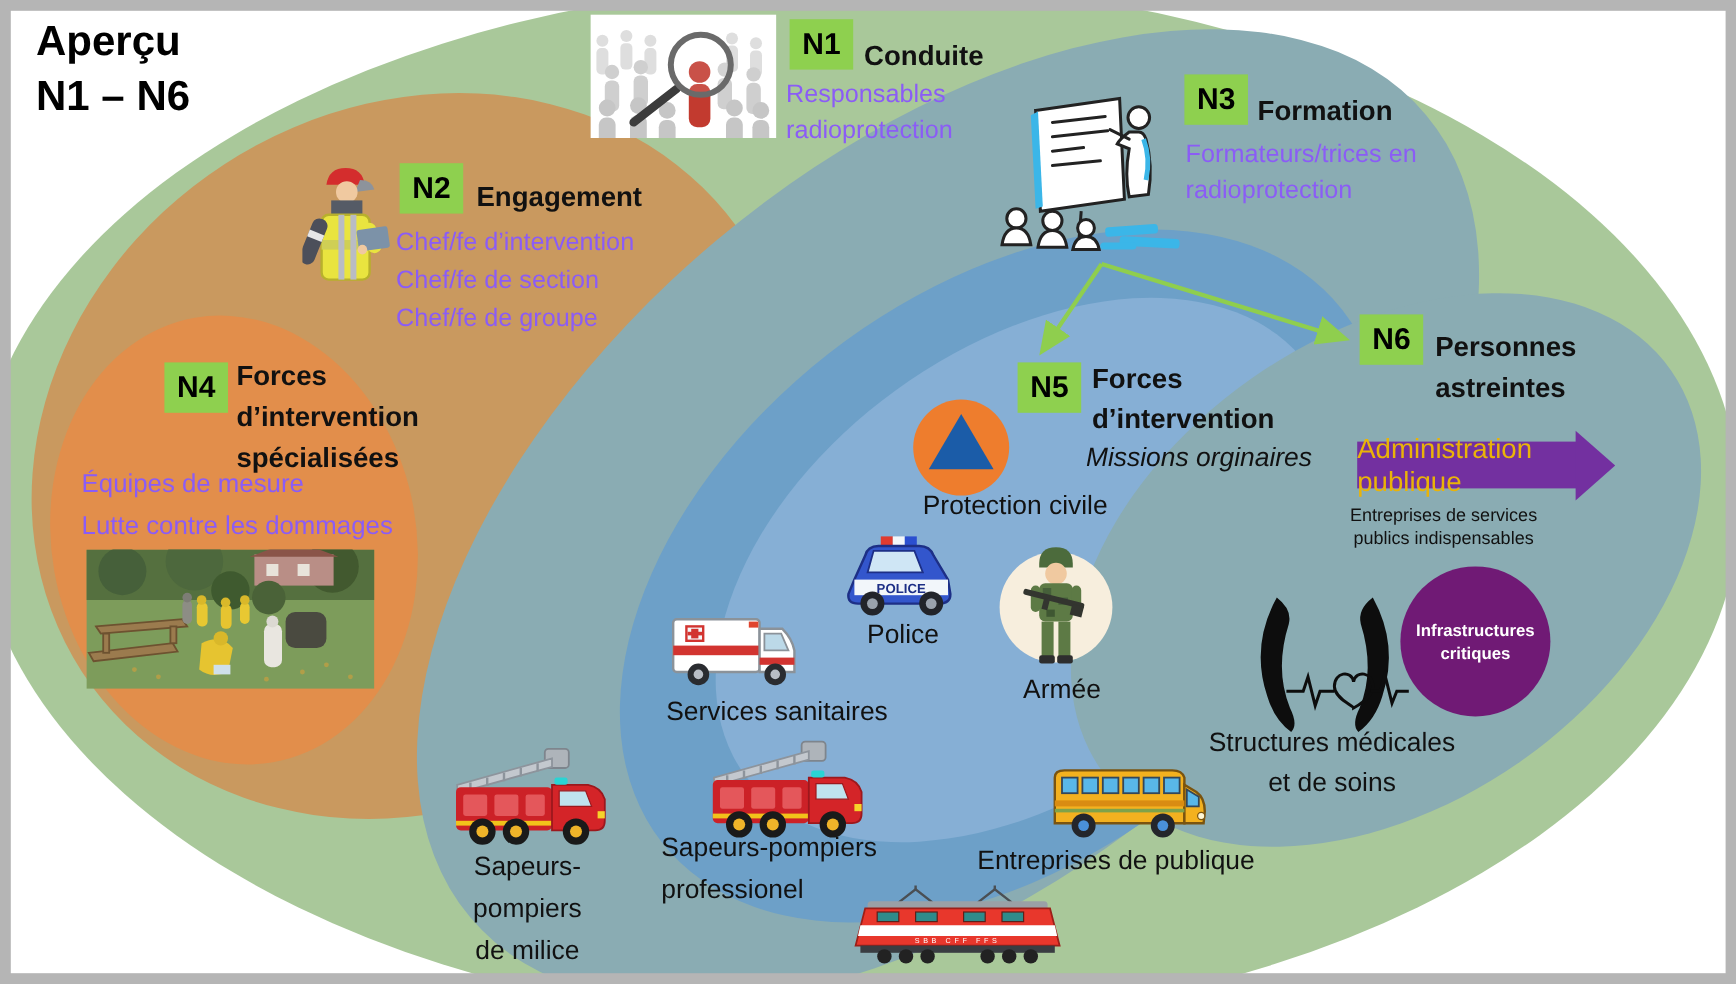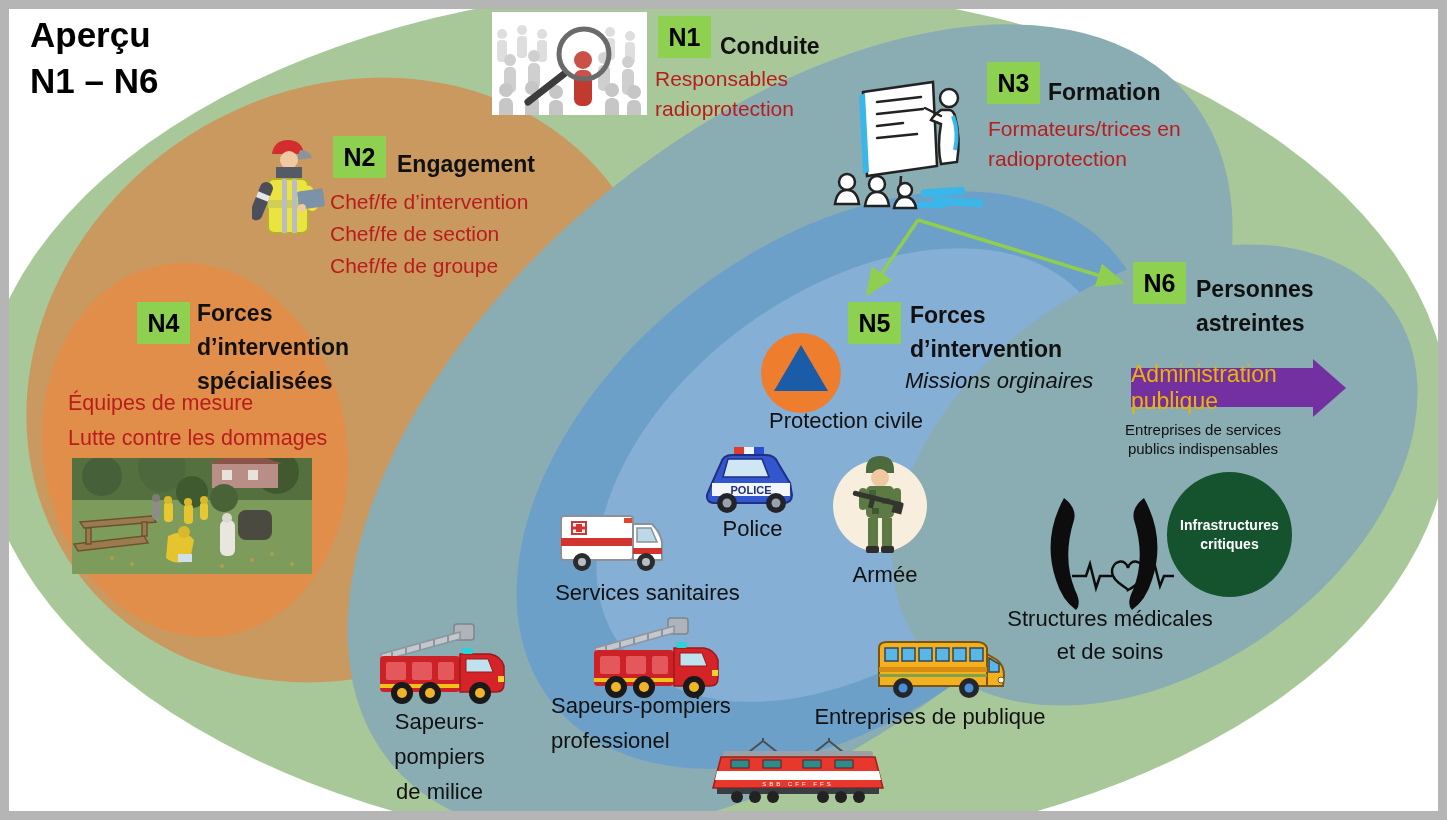--- a/index.html
+++ b/index.html
@@ -7,29 +7,29 @@
           font-family:"Liberation Sans",sans-serif;color:#111;}
   .abs{position:absolute;}
   .ellipse{position:absolute;border-radius:50%;}
   .frame-border{position:absolute;inset:0;border:9px solid #b5b5b5;pointer-events:none;z-index:90;}
   .content{z-index:10;}
   .pre{white-space:pre-line;}
   .page-title{font-size:35px;font-weight:bold;line-height:46px;color:#000;}
   .badge{width:53px;height:42px;background:#8ed04f;display:flex;align-items:center;justify-content:center;
          font-size:25px;font-weight:bold;color:#000;z-index:12;}
   .lvl-title{font-size:23px;font-weight:bold;line-height:32px;color:#111;}
-  .lvl-desc{font-size:21px;line-height:30px;color:#b91c1c;}
+  .lvl-desc{font-size:21px;line-height:30px;color:#8b5cf6;}
   .label{font-size:22px;line-height:33px;color:#111;}
   .center{text-align:center;}
   .italic{font-style:italic;}
   .purple-bar{background:#7330a0;color:#eab308;display:flex;align-items:center;justify-content:center;
               font-size:23px;z-index:12;}
   .purple-head{width:0;height:0;border-top:29px solid transparent;border-bottom:29px solid transparent;
                border-left:33px solid #7330a0;z-index:12;}
-  .infra-circle{background:#14532d;border-radius:50%;display:flex;align-items:center;justify-content:center;
+  .infra-circle{background:#701a75;border-radius:50%;display:flex;align-items:center;justify-content:center;
                 text-align:center;color:#fff;font-weight:bold;font-size:14px;line-height:19px;z-index:11;}
   svg{display:block;}
 </style>
 </head>
 <body>
 
 <div class="canvas">
 
   <div class="ellipse" style="left:-20px;top:-15px;width:1470px;height:870px;background:#a9c89a;z-index:1;"></div>
   <div class="ellipse" style="left:15px;top:90px;width:660px;height:580px;background:#c9995f;transform:rotate(-33deg);z-index:2;"></div>

